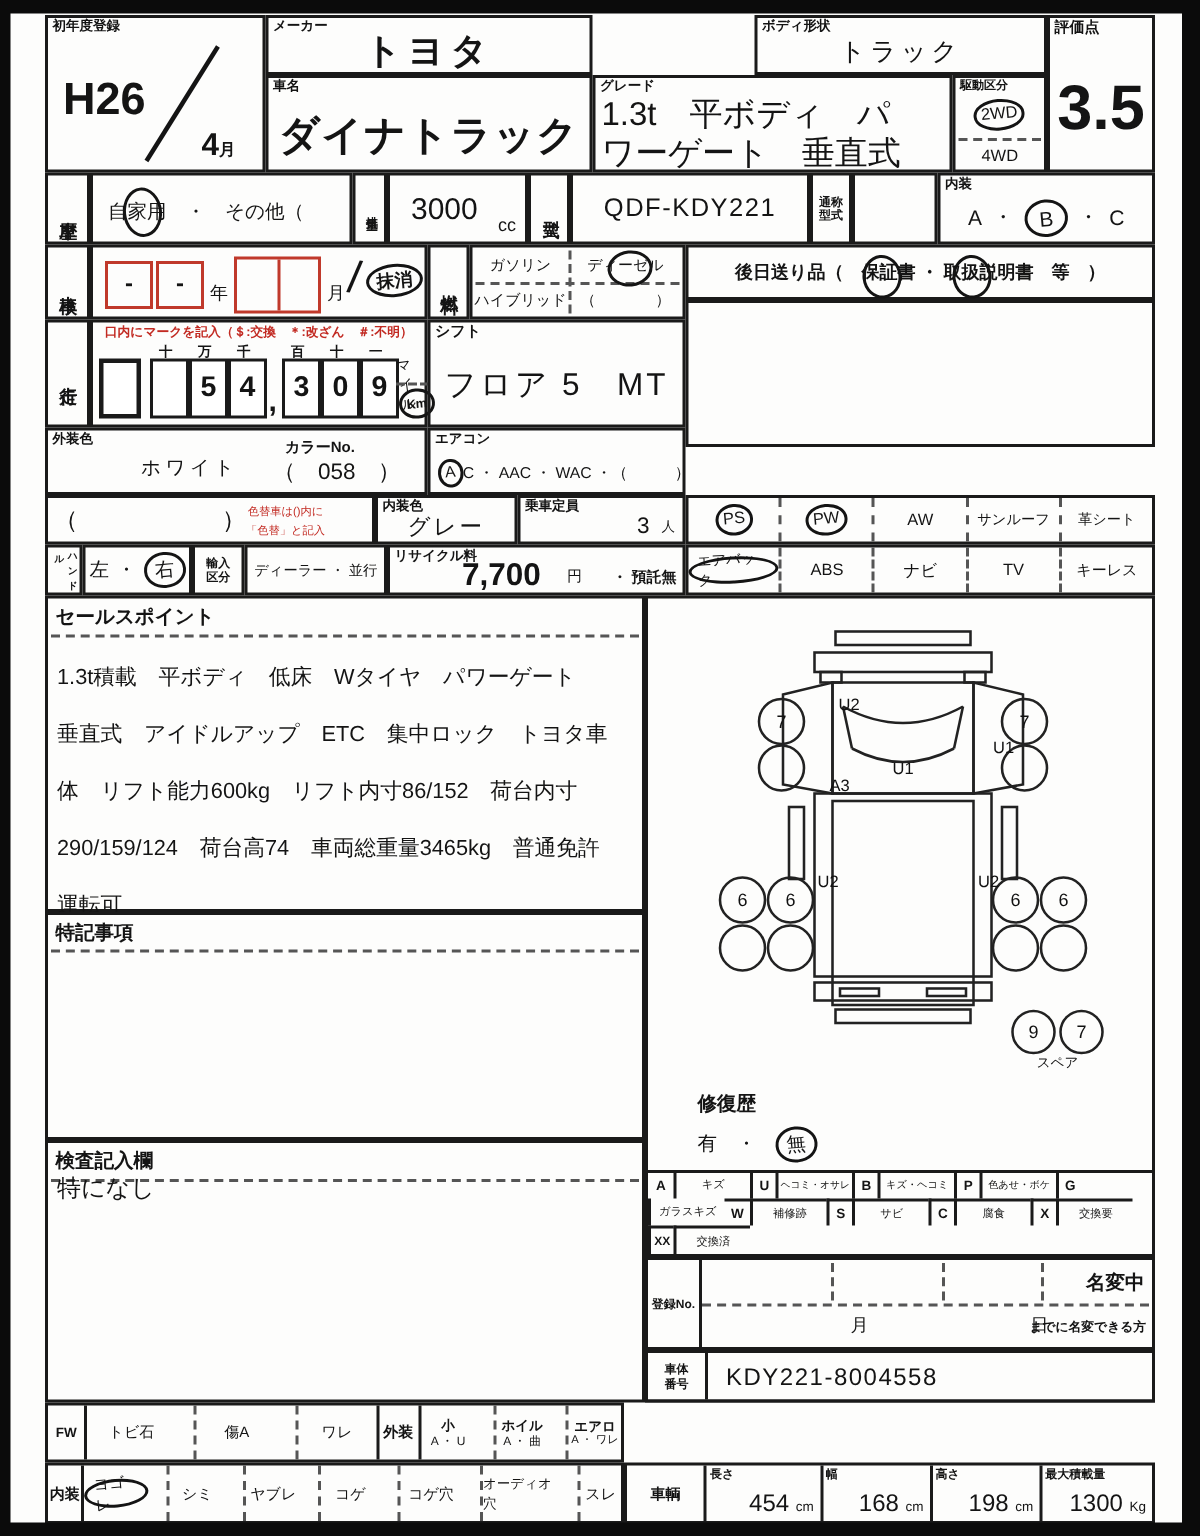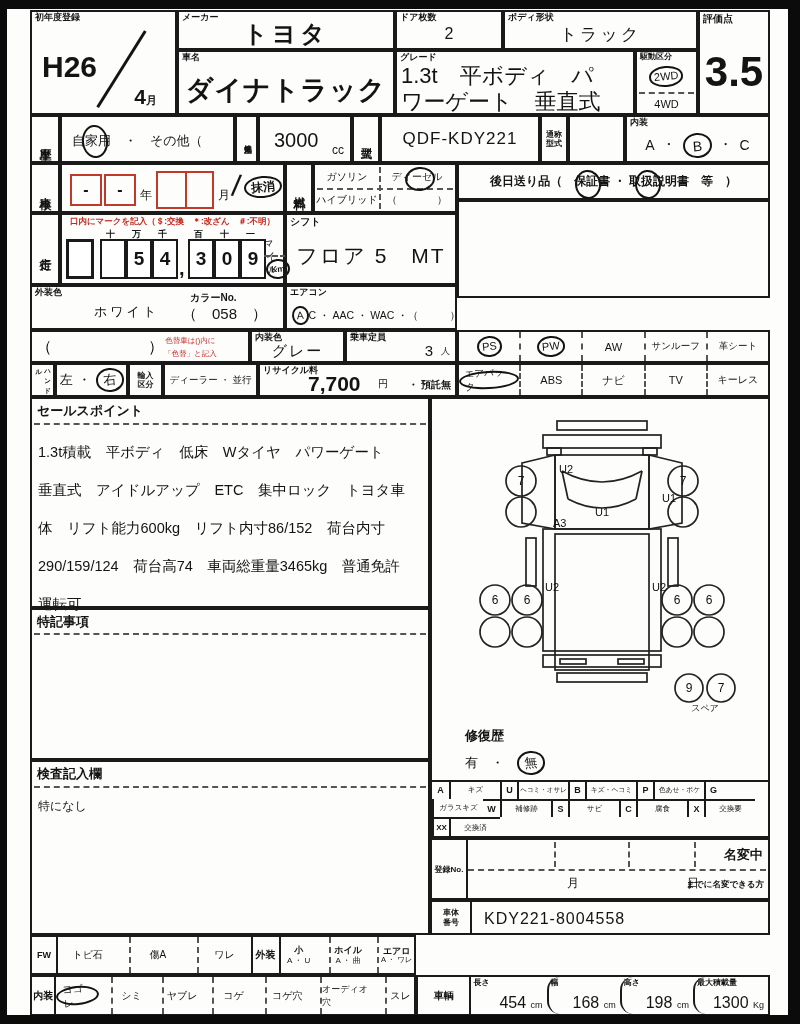--- a/index.html
+++ b/index.html
@@ -25,21 +25,21 @@
   .lg-code{width:17px;display:flex;align-items:center;justify-content:center;font-size:9px;font-weight:700;border-left:2px solid #1a1a1a;box-sizing:border-box;}
   .lg-desc{width:51px;display:flex;align-items:center;justify-content:center;font-size:7.5px;border-left:2px solid #1a1a1a;box-sizing:border-box;white-space:nowrap;}
   .lg-r2{border-top:2px solid #1a1a1a;}
   .nl{border-left:none!important;}
   .brow{position:absolute;box-sizing:border-box;border:2.5px solid #1a1a1a;display:flex;}
   .brow>div{display:flex;align-items:center;justify-content:center;box-sizing:border-box;}
   .bd{border-left:2px dashed #555;margin-left:12px;}
   .bs{border-left:2.3px solid #1a1a1a;}
   .bsr{border-right:2.3px solid #1a1a1a;}
   .two-line{display:flex;flex-direction:column;align-items:center;justify-content:center;line-height:1.15;}
-  .dimcell{position:relative;flex-direction:column;align-items:stretch!important;justify-content:flex-end!important;border-radius:13px;}
+  .dimcell{position:relative;flex-direction:column;align-items:stretch!important;justify-content:flex-end!important;}
   .dimlab{position:absolute;top:0;left:2px;font-size:8px;font-weight:700;}
   .dimval{text-align:right;padding:0 4px 2px 0;font-size:16px;}
   .unit{font-size:9px;}
   svg text{font-family:"Liberation Sans","DejaVu Sans",sans-serif;}
 </style>
 </head>
 <body>
 
 <div class="stage">
   <div class="frame"></div>
@@ -50,24 +50,20 @@
     <div style="position:absolute;left:88px;top:12px;width:2.5px;height:90px;background:#141414;transform:rotate(32deg)"></div>
     <div style="position:absolute;right:18px;bottom:4px;font-size:21px;font-weight:700"><span>4</span><span style="font-size:11px">月</span></div>
   </div>
   <div class="cell" style="left:177px;top:10px;width:218px;height:40px">
     <span class="lab">メーカー</span>
     <div class="ctr" style="position:absolute;inset:8px 0 0 0;font-size:24px;font-weight:700;letter-spacing:4px">トヨタ</div>
   </div>
   <div class="cell" style="left:177px;top:50px;width:218px;height:65px">
     <span class="lab">車名</span>
     <div class="ctr" style="position:absolute;inset:14px 0 0 0;font-size:27px;font-weight:700;letter-spacing:1px">ダイナトラック</div>
-  </div>
-  <div class="cell" style="left:395px;top:10px;width:108px;height:40px">
-    <span class="lab">ドア枚数</span>
-    <div class="ctr" style="position:absolute;inset:8px 0 0 0;font-size:16px">2</div>
   </div>
   <div class="cell" style="left:503px;top:10px;width:195px;height:40px">
     <span class="lab">ボディ形状</span>
     <div class="ctr" style="position:absolute;inset:8px 0 0 0;font-size:17px;letter-spacing:3px">トラック</div>
   </div>
   <div class="cell" style="left:395px;top:50px;width:240px;height:65px">
     <span class="lab">グレード</span>
     <div style="position:absolute;left:4px;top:11px;font-size:22px;font-weight:400;line-height:26px;white-space:nowrap">
       <div>1.3t　平ボディ　パ</div>
         <div>ワーゲート　垂直式</div>
@@ -272,21 +268,21 @@
   </div>
 
   <div class="cell" style="left:30px;top:608px;width:400px;height:152px">
     <div style="position:absolute;left:5px;top:3px;font-size:13px;font-weight:700">特記事項</div>
     <div class="dashh" style="top:23px"></div>
   </div>
 
   <div class="cell" style="left:30px;top:760px;width:400px;height:175px">
     <div style="position:absolute;left:5px;top:3px;font-size:13px;font-weight:700">検査記入欄</div>
     <div class="dashh" style="top:24px"></div>
-    <div style="position:absolute;left:6px;top:36px;font-size:12px">特になし</div>
+    <div style="position:absolute;left:6px;top:20px;font-size:16px">特になし</div>
   </div>
 
   <div class="cell" style="left:430px;top:397px;width:340px;height:538px">
     <svg width="336" height="322" viewBox="0 0 336 322" style="position:absolute;left:0;top:2px">
       <g fill="none" stroke="#222" stroke-width="1.7">
         <rect x="125" y="20" width="90" height="9"></rect>
         <rect x="111" y="34" width="118" height="13"></rect>
         <rect x="115" y="47" width="14" height="7"></rect>
         <rect x="211" y="47" width="14" height="7"></rect>
         <rect x="123" y="54" width="94" height="74"></rect>

